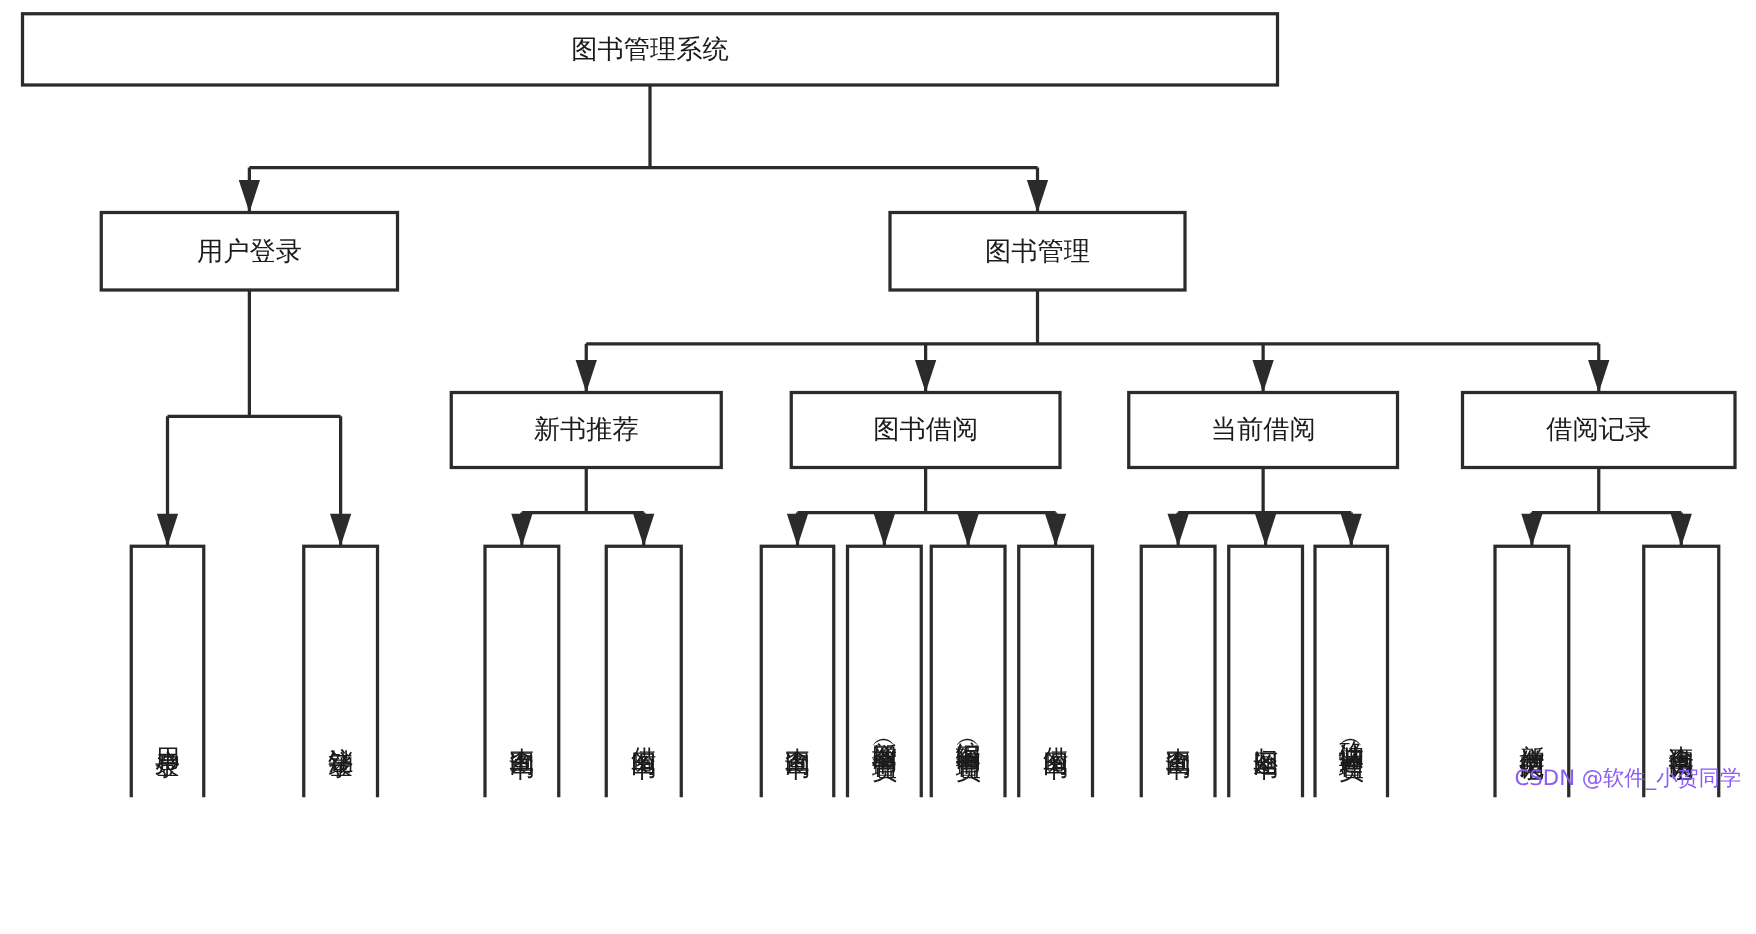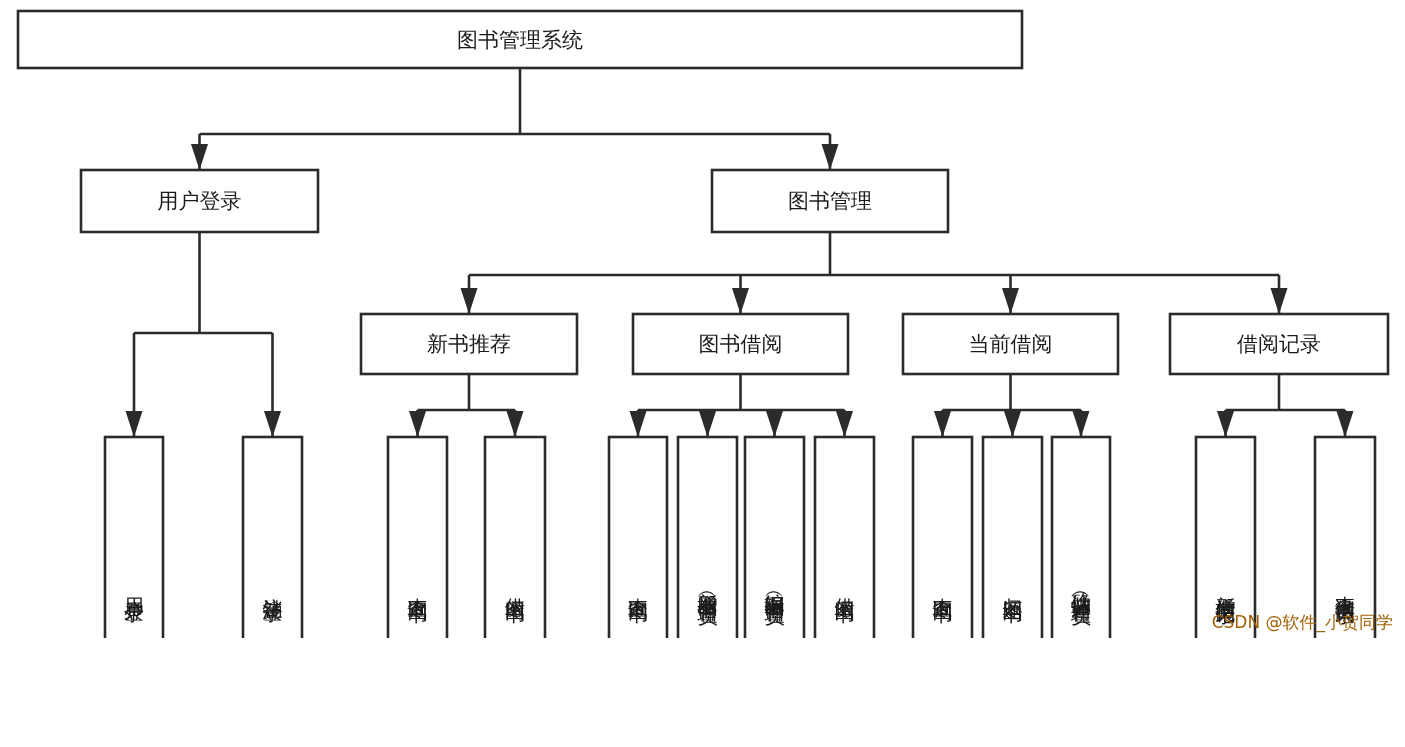--- a/index.html
+++ b/index.html
@@ -63,21 +63,21 @@
     white-space: nowrap;
     pointer-events: none;
     user-select: none;
   }
   .watermark {
     position: absolute;
     right: 12px;
     bottom: 4px;
     font-family: "DejaVu Sans", "Liberation Sans", sans-serif;
     font-size: 17px;
-    color: #a16207;
+    color: #8b5cf6;
     white-space: nowrap;
     user-select: none;
   }
 </style>
 </head>
 <body>
 
 <div id="canvas">
 
   <svg class="diagram-svg" viewBox="0 0 1405 747">

